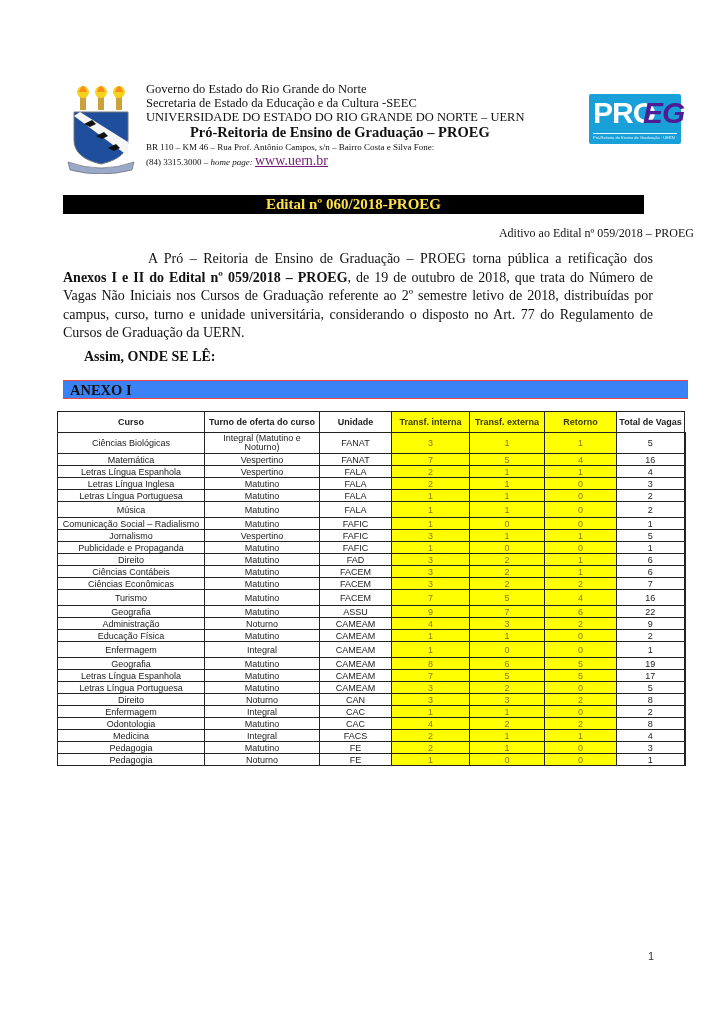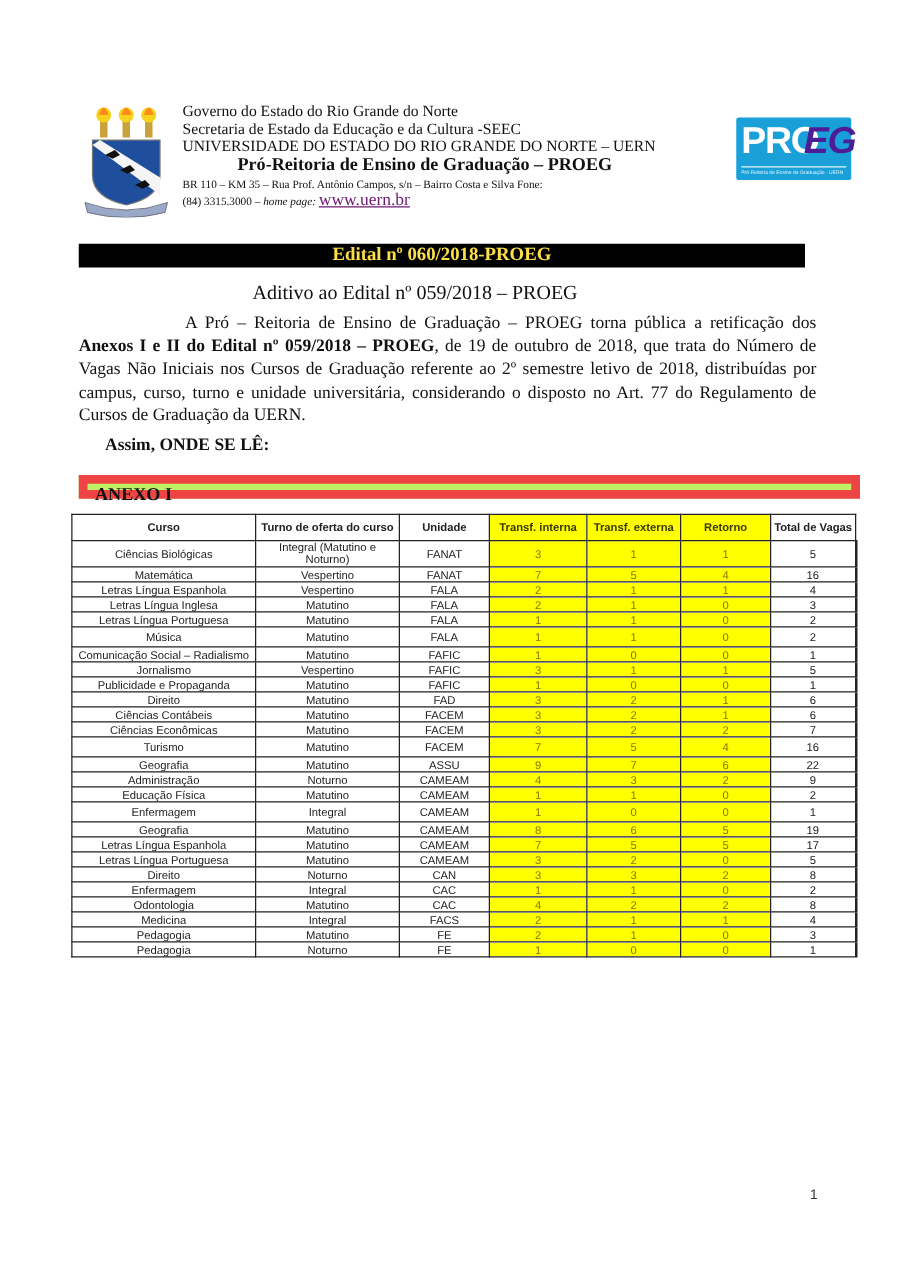--- a/index.html
+++ b/index.html
@@ -14,28 +14,28 @@
   .header-text .l6 { font-size: 9px; line-height: 14px; }
   .header-text .l6 .hp { font-style: italic; }
   .header-text .l6 a { color: #701a75; text-decoration: underline; font-size: 14px; }
 
   .logo-proeg { position: absolute; left: 589px; top: 94px; width: 92px; height: 50px; background: #1aa0d8; border-radius: 2px; }
   .logo-proeg .pro { position: absolute; left: 4px; top: 2px; font-family: "Liberation Sans", sans-serif; font-size: 30px; font-weight: bold; color: #ffffff; letter-spacing: -1px; }
   .logo-proeg .eg { position: absolute; left: 54px; top: 2px; font-family: "Liberation Sans", sans-serif; font-size: 30px; font-weight: bold; font-style: italic; color: #4c1d95; letter-spacing: -1px; }
   .logo-proeg .sub { position: absolute; left: 4px; top: 39px; width: 84px; font-family: "Liberation Sans", sans-serif; font-size: 4px; color: #e6f6ff; border-top: 1px solid #e6f6ff; padding-top: 1px; white-space: nowrap; overflow: hidden; }
 
   .title-bar { position: absolute; left: 63px; top: 195px; width: 581px; height: 19px; background: #000; color: #fde047; text-align: center; font-size: 15px; font-weight: bold; line-height: 19px; }
-  .subtitle { position: absolute; left: 0; top: 226px; width: 724px; text-align: center; font-size: 16px; }
+  .subtitle { position: absolute; left: 0; top: 226px; width: 724px; text-align: right; font-size: 12px; }
   .subtitle span { position: relative; left: -30px; }
 
   .body-par { position: absolute; left: 63px; top: 250px; width: 590px; font-size: 14px; line-height: 18.5px; text-align: justify; }
   .body-par .indent { display: inline-block; width: 85px; }
   .assim { position: absolute; left: 84px; top: 349px; font-size: 14px; font-weight: bold; }
 
-  .annex-bar { position: absolute; left: 63px; top: 380px; width: 625px; height: 19px; background: #bef264; border: 7px solid #ef4444; font-size: 14.5px; font-weight: bold; line-height: 19px; padding-left: 6px; box-sizing: border-box; }
+  .annex-bar { position: absolute; left: 63px; top: 380px; width: 625px; height: 19px; background: #3b82f6; border: 1px solid #ef4444; font-size: 14.5px; font-weight: bold; line-height: 19px; padding-left: 6px; box-sizing: border-box; }
 
   table.vagas { position: absolute; left: 57px; top: 411px; border-collapse: collapse; font-family: "Liberation Sans", sans-serif; font-size: 9px; color: #222; table-layout: fixed; }
   table.vagas th, table.vagas td { border: 1px solid #222; text-align: center; padding: 0 2px; height: 11px; line-height: 10px; white-space: nowrap; overflow: hidden; }
   table.vagas th { font-weight: bold; height: 20px; font-size: 9px; }
   table.vagas .hl { background: #ffff00; color: #8b7500; }
   table.vagas th.hl { color: #3a3a00; }
   table.vagas tr.tall td { height: 15px; }
   table.vagas tr.double td { height: 20px; }
   table.vagas td.wrap { white-space: normal; line-height: 9px; }
   table.vagas td.total { border-right: 2px solid #222; }
@@ -75,21 +75,21 @@
 
       <path d="M2 80 Q35 92 68 80 L66 88 Q35 96 4 88 Z" fill="#9aa9c8" stroke="#556" stroke-width="0.6"></path>
     </svg>
   </div>
 
   <div class="header-text">
     <div class="l1">Governo do Estado do Rio Grande do Norte</div>
     <div class="l2">Secretaria de Estado da Educação e da Cultura -SEEC</div>
     <div class="l3">UNIVERSIDADE DO ESTADO DO RIO GRANDE DO NORTE – UERN</div>
     <div class="l4">Pró-Reitoria de Ensino de Graduação – PROEG</div>
-    <div class="l5">BR 110 – KM 35 – Rua Prof. Antônio Campos, s/n – Bairro Costa e Silva Fone:</div>
+    <div class="l5">BR 110 – KM 46 – Rua Prof. Antônio Campos, s/n – Bairro Costa e Silva Fone:</div>
     <div class="l6">
       <span>(84) 3315.3000 – </span><span class="hp">home page:</span>
       <a>www.uern.br</a>
     </div>
   </div>
 
   <div class="logo-proeg">
     <span class="pro">PRO</span>
     <span class="eg">EG</span>
     <div class="sub">Pró-Reitoria de Ensino de Graduação · UERN</div>

